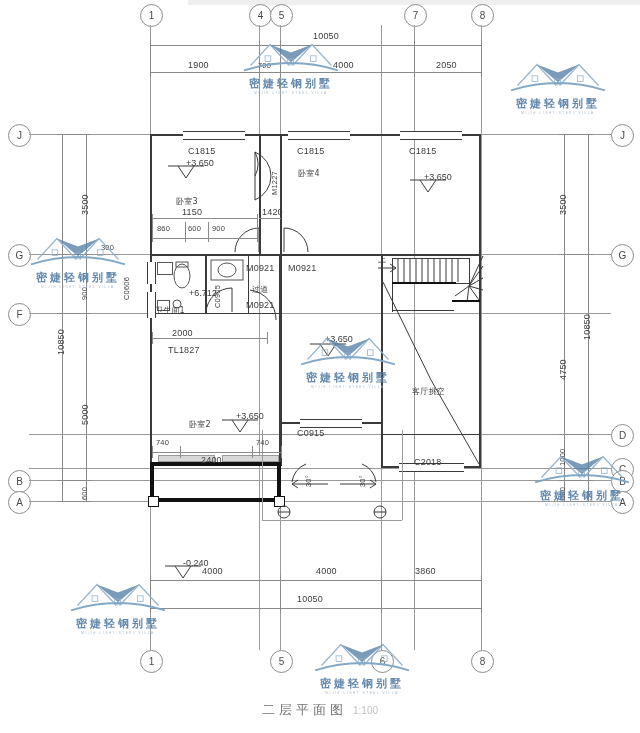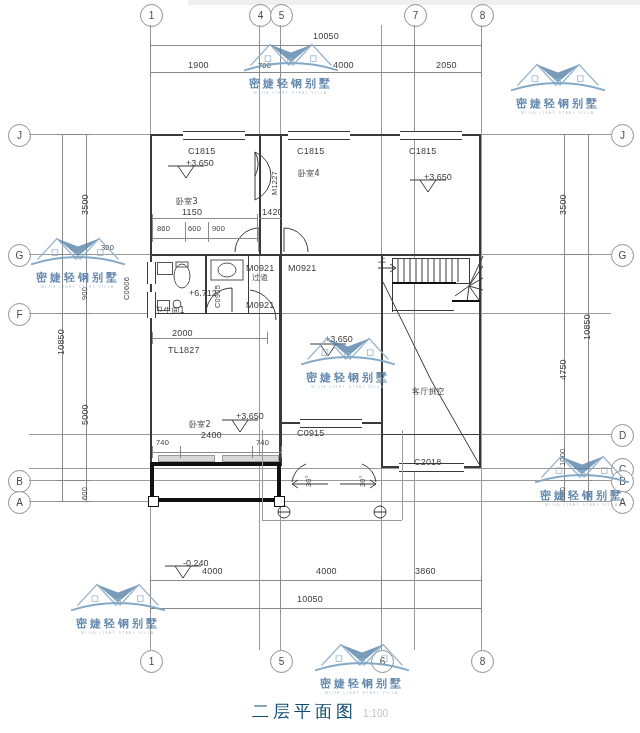--- a/index.html
+++ b/index.html
@@ -31,21 +31,21 @@
   
   .wm{position:absolute;pointer-events:none;user-select:none;opacity:.95;}
   .wm .wtext{
     text-align:center;font-family:"DejaVu Sans",sans-serif;color:#5b82a8;
     letter-spacing:3px;font-weight:bold;}
   .wm .wsub{text-align:center;font-size:3px;color:#9ab4cc;letter-spacing:1.6px;}
 
   .elev{position:absolute;font-size:9px;color:#3d3d3d;white-space:nowrap;}
 
   .titlewrap{position:absolute;left:0;top:700px;width:640px;text-align:center;}
-  .maintitle{font-family:Liberation Serif, serif;font-size:17px;color:#0c4a6e;letter-spacing:4px;}
+  .maintitle{font-family:Liberation Serif, serif;font-size:13px;color:#737373;letter-spacing:4px;}
   .scaletxt{font-size:10px;color:#c2c2c2;margin-left:6px;}
 
   .topbar{position:absolute;left:188px;top:0;width:452px;height:5px;background:#efefef;}
 </style>
 </head>
 <body>
 
 <div id="stage">
 
   <div class="topbar"></div>
@@ -305,21 +305,21 @@
     <line x1="1" y1="7" x2="13" y2="7" stroke="#3a3a3a" stroke-width="1"></line>
   </svg>
   <div class="ln h grid" style="left:262px;top:520px;width:140px;"></div>
   <div class="ln v grid" style="left:262px;top:430px;height:90px;"></div>
   <div class="ln v grid" style="left:402px;top:430px;height:90px;"></div>
 
   <div class="txt cn" style="left:176px;top:196px;">卧室3</div>
   <div class="txt cn" style="left:298px;top:168px;">卧室4</div>
   <div class="txt cn" style="left:189px;top:419px;">卧室2</div>
   <div class="txt cn" style="left:155px;top:305px;">卫生间1</div>
-  <div class="txt cn" style="left:252px;top:272px;text-align:center;">过道</div>
+  <div class="txt cn" style="left:252px;top:284px;text-align:center;">过道</div>
   <div class="txt cn" style="left:412px;top:386px;">客厅挑空</div>
 
   <svg style="position:absolute;left:168px;top:166px;width:40px;height:16px;overflow:visible;">
     <polyline points="0,0 36,0" stroke="#3a3a3a" stroke-width="1" fill="none"></polyline>
     <polyline points="10,0 18,12 26,0" stroke="#3a3a3a" stroke-width="1" fill="none"></polyline>
   </svg>
   <div class="elev" style="left:186px;top:158px;">+3.650</div>
 
   <svg style="position:absolute;left:410px;top:180px;width:40px;height:16px;overflow:visible;">
     <polyline points="0,0 36,0" stroke="#3a3a3a" stroke-width="1" fill="none"></polyline>
@@ -367,21 +367,21 @@
   <div class="ln h dim" style="left:152px;top:338px;width:115px;"></div>
   <div class="ln v dim" style="left:152px;top:332px;height:12px;"></div>
   <div class="ln v dim" style="left:267px;top:332px;height:12px;"></div>
 
   <div class="ln h dim" style="left:152px;top:452px;width:129px;"></div>
   <div class="ln v dim" style="left:152px;top:446px;height:12px;"></div>
   <div class="ln v dim" style="left:180px;top:446px;height:12px;"></div>
   <div class="ln v dim" style="left:252px;top:446px;height:12px;"></div>
   <div class="ln v dim" style="left:281px;top:446px;height:12px;"></div>
   <div class="txt sm" style="left:156px;top:438px;">740</div>
-  <div class="txt" style="left:201px;top:430px;text-align:right;">2400</div>
+  <div class="txt" style="left:201px;top:455px;text-align:right;">2400</div>
   <div class="txt sm" style="left:256px;top:438px;">740</div>
 
   <div class="wm" style="left:232px;top:38px;width:118px;height:58px;">
     <svg viewBox="0 0 120 42" style="width:100%;height:34px;">
       <path d="M10,34 L34,8 L58,34" fill="none" stroke="#93b2cc" stroke-width="1.6"></path>
       <path d="M62,34 L86,8 L110,34" fill="none" stroke="#93b2cc" stroke-width="1.6"></path>
       <path d="M34,8 L60,30 L86,8 L60,18 Z" fill="#5b82a8" opacity=".85"></path>
       <rect x="28" y="22" width="7" height="7" fill="none" stroke="#93b2cc" stroke-width="1"></rect>
       <rect x="84" y="22" width="7" height="7" fill="none" stroke="#93b2cc" stroke-width="1"></rect>
       <rect x="56" y="26" width="7" height="7" fill="none" stroke="#93b2cc" stroke-width="1"></rect>

